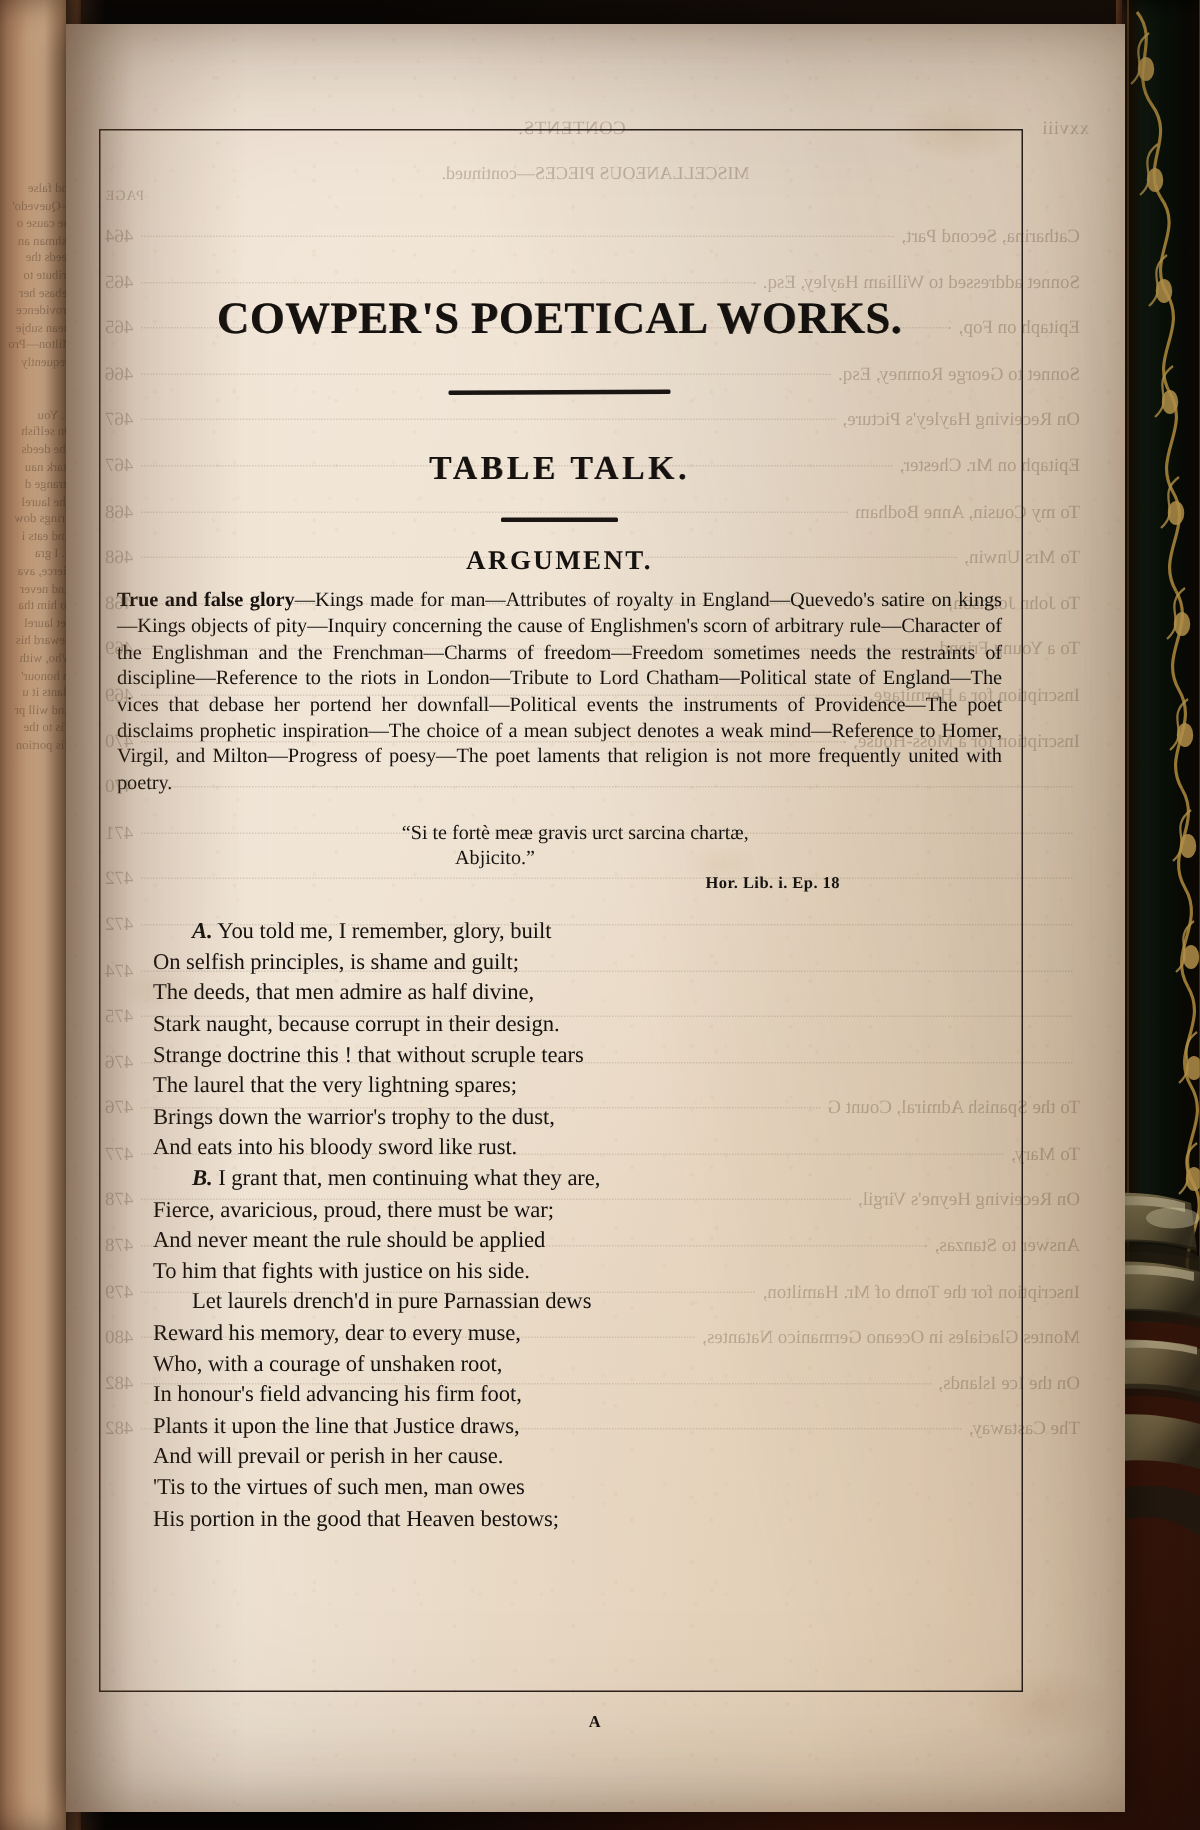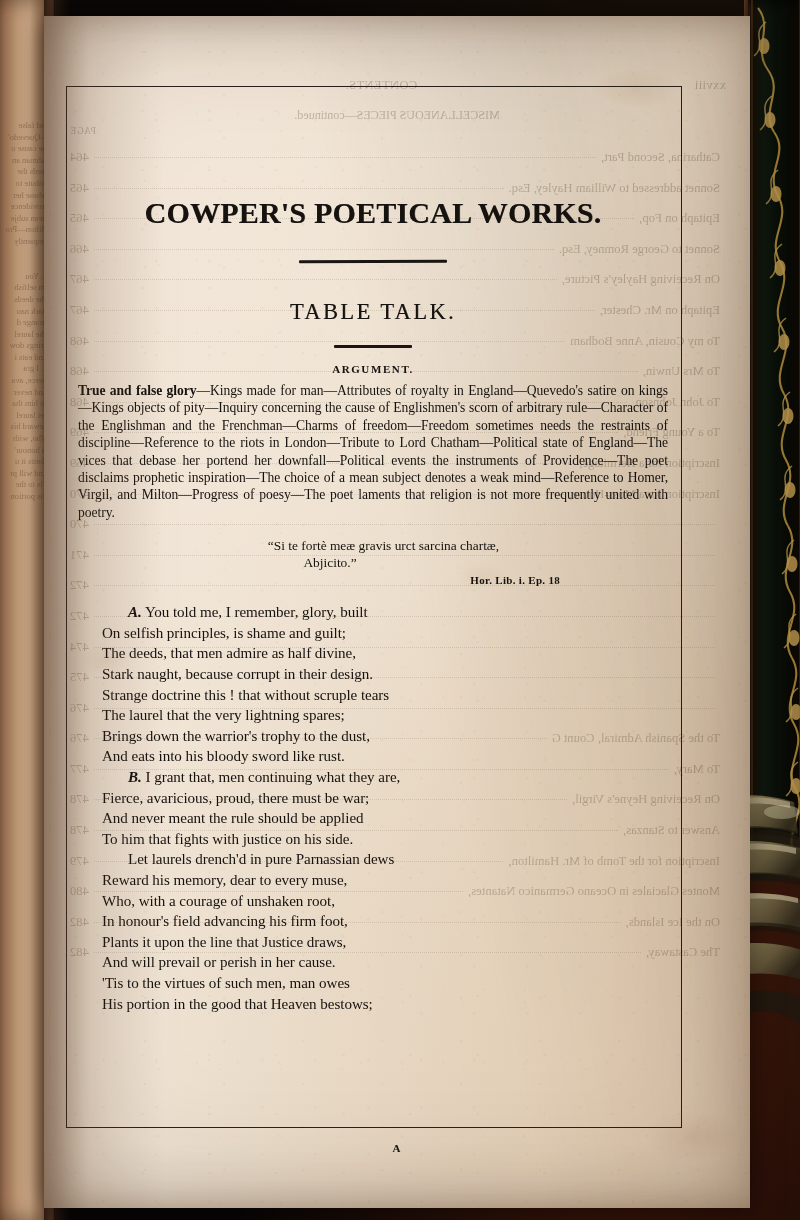--- a/index.html
+++ b/index.html
@@ -81,24 +81,24 @@
   .frame{position:absolute;left:22px;top:70px;width:614px;height:1040px;
     border:1.4px solid #2a201a;}
   .content{position:absolute;left:24px;top:72px;width:610px;}
 
   .ink{color:#16120f;}
   .title{text-align:center;font-size:30px;font-weight:700;letter-spacing:.2px;
     margin:108px 0 0 0;font-family:"Liberation Serif",serif;
     text-shadow:.4px .3px 0 rgba(22,18,15,.55);}
   .rule-long{width:148px;height:3px;background:#1a1512;margin:30px auto 0 auto;
     border-radius:1px;transform:rotate(-.25deg);}
-  .poem-title{text-align:center;font-size:22.5px;font-weight:400;letter-spacing:2.4px;
+  .poem-title{text-align:center;font-size:22.5px;font-weight:700;letter-spacing:2.4px;
     margin:36px 0 0 0;text-shadow:.4px .3px 0 rgba(22,18,15,.5);}
   .rule-short{width:78px;height:3px;background:#1a1512;margin:20px auto 0 auto;border-radius:1px;}
-  .arg-head{text-align:center;font-size:11px;font-weight:700;letter-spacing:1.6px;margin:15px 0 0 0;}
+  .arg-head{text-align:center;font-size:18px;font-weight:700;letter-spacing:1.6px;margin:15px 0 0 0;}
 
   .argument{margin:7px 10px 0 10px;font-size:13.6px;line-height:17.4px;text-align:justify;
     font-family:"Liberation Serif",serif;letter-spacing:-.05px;}
   .argument .b{font-weight:700;}
 
   .epigraph{margin:16px 0 0 0;text-align:center;font-size:13.4px;line-height:17px;}
   .epi-l1{display:block;padding-left:21px;}
   .epi-l2{display:block;margin-left:-86px;}
   .epi-attr{display:block;text-align:right;font-size:11px;font-weight:700;
     letter-spacing:.3px;margin:1px 118px 0 0;}

